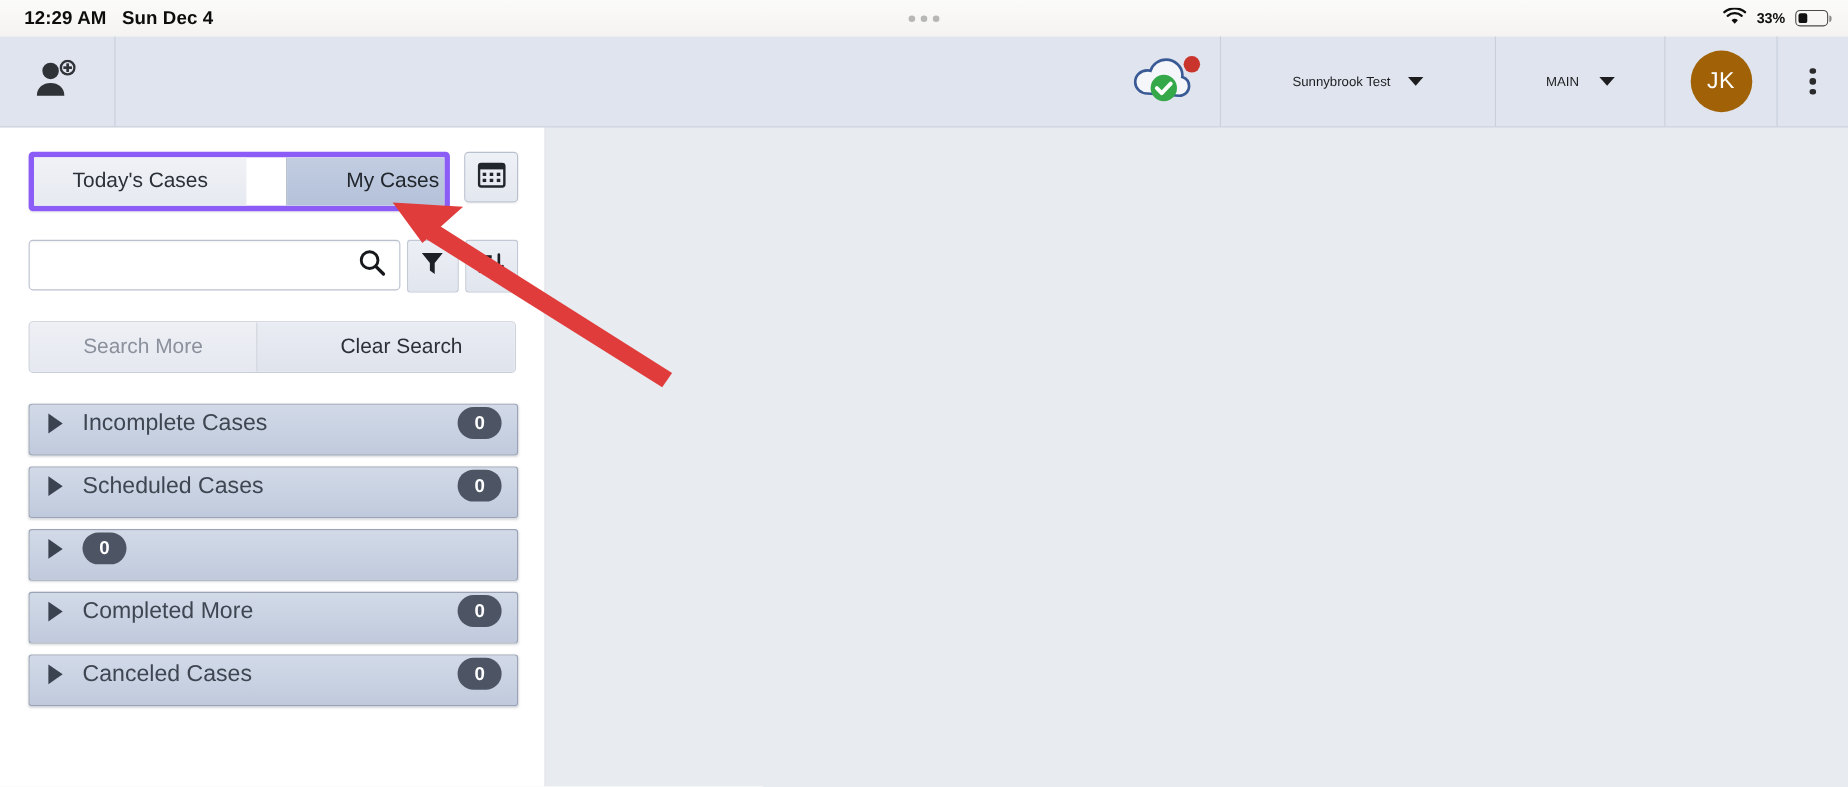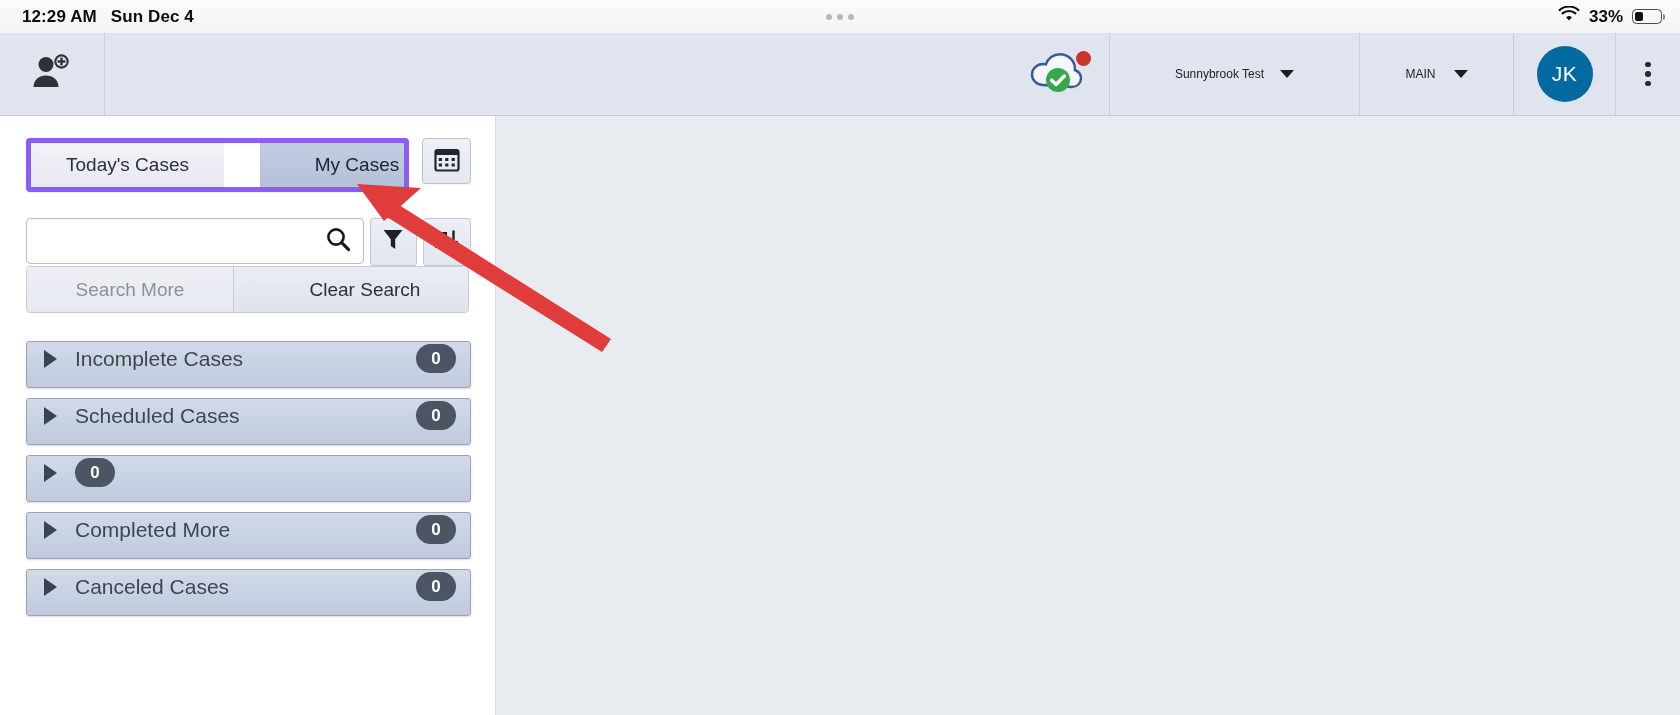--- a/index.html
+++ b/index.html
@@ -33,21 +33,21 @@
     transform: translate(-50%, -50%);
     display: flex; gap: 5px;
   }
   .status-dots i {
     width: 6px; height: 6px; border-radius: 50%;
     background: #b7b7b5; display: block;
   }
   .status-right {
     margin-left: auto;
     display: flex; align-items: center; gap: 9px;
-    font-size: 17px; font-weight: bold; color: #0d0d0d;
+    font-size: 13px; font-weight: bold; color: #0d0d0d;
   }
   .batt {
     width: 30px; height: 15px;
     border: 1.6px solid #4a4a4a; border-radius: 4.5px;
     position: relative; display: inline-block;
     padding: 1.6px;
   }
   .batt::after {
     content: ""; position: absolute; right: -4px; top: 4px;
     width: 2px; height: 6px; border-radius: 0 2px 2px 0;
@@ -79,21 +79,21 @@
   }
   .chev {
     width: 0; height: 0;
     border-left: 7.5px solid transparent;
     border-right: 7.5px solid transparent;
     border-top: 8px solid #1d1d1f;
     flex: 0 0 auto;
   }
   .avatar {
     width: 56px; height: 56px; border-radius: 50%;
-    background: #0369a1;
+    background: #a16207;
     color: #fff; font-size: 21px; font-weight: 500;
     display: flex; align-items: center; justify-content: center;
     letter-spacing: .5px;
   }
   .kebab { display: flex; flex-direction: column; gap: 4px; }
   .kebab i { width: 5.5px; height: 5.5px; border-radius: 50%; background: #2b2b2d; display: block; }
   .notif-dot {
     position: absolute; width: 15px; height: 15px; border-radius: 50%;
     background: #c9352c; top: 18px; right: 18px;
   }
@@ -157,21 +157,21 @@
   .sm-btn {
     height: 48px; width: 48px;
     border: 1px solid #c2c8d4; border-radius: 3px;
     background: linear-gradient(180deg, #eceff5 0%, #e1e5ee 100%);
     display: flex; align-items: center; justify-content: center;
     cursor: pointer;
   }
 
   
   .search-actions {
-    display: flex; 
+    display: flex; margin-top: 26px;
     border: 1px solid #c6ccd8; border-radius: 4px; overflow: hidden;
     width: 443px;
   }
   .sa-btn {
     flex: 1; height: 45px;
     display: flex; align-items: center; justify-content: center;
     font-size: 19px;
     background: linear-gradient(180deg, #eef0f5 0%, #e5e8f0 100%);
     cursor: pointer; white-space: nowrap;
   }

